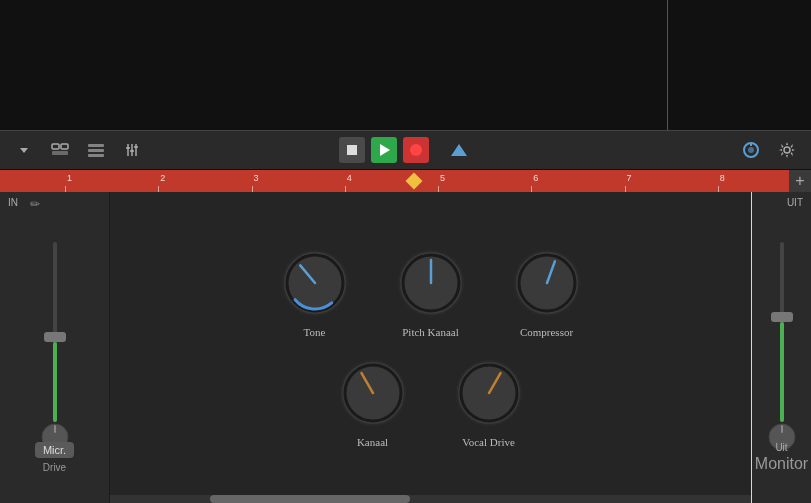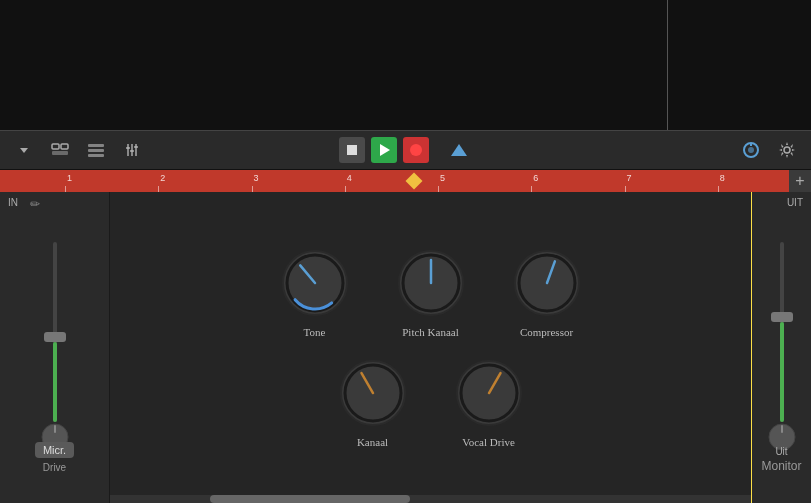--- a/index.html
+++ b/index.html
@@ -604,17 +604,17 @@
 
     <div class="fader-container" style="margin-top:40px;">
       <div class="fader-track">
         <div class="fader-track-green" style="height:100px;"></div>
         <div class="fader-handle" style="bottom:100px;"></div>
       </div>
     </div>
 
     <div style="position:absolute; bottom:30px; left:0; right:0; display:flex; flex-direction:column; align-items:center; gap:2px;">
       <span style="font-size:10px; color:#aaa; text-align:center;">Uit</span>
-      <span style="font-size:12px; color:#999; text-align:center;">Monitor</span>
+      <span style="font-size:16px; color:#999; text-align:center;">Monitor</span>
     </div>
   </div>
 
 </div>
 
 </body></html>

